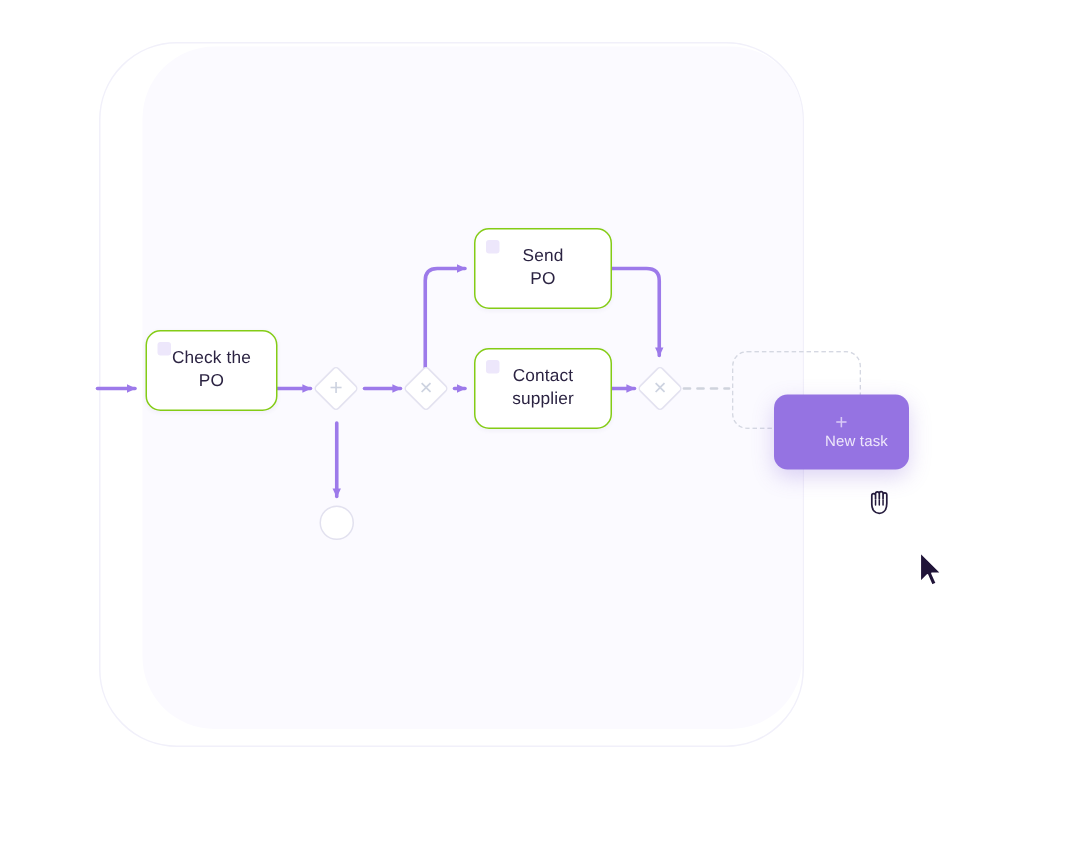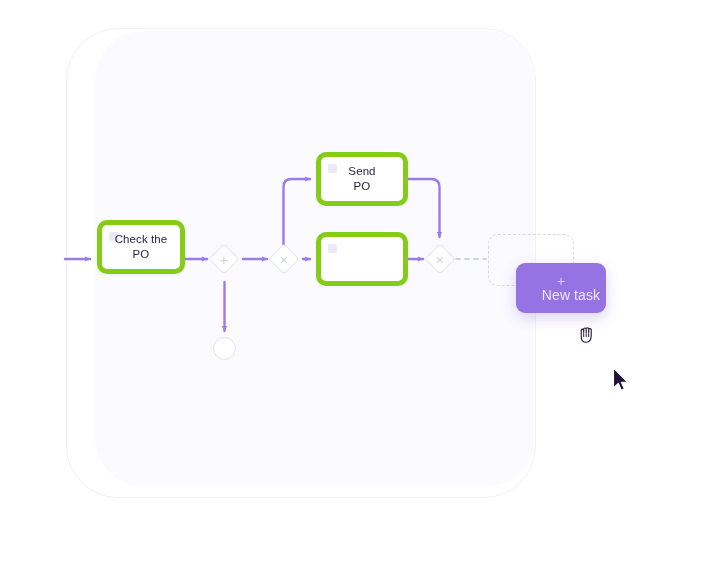--- a/index.html
+++ b/index.html
@@ -43,21 +43,21 @@
     left: 0;
     top: 0;
     width: 713px;
     height: 578px;
   }
 
   
   .task {
     position: absolute;
     background: #ffffff;
-    border: 5px solid #84cc16;
+    border: 1px solid #84cc16;
     border-radius: 10px;
     box-shadow: 0 1px 3px rgba(60,40,120,0.05);
     box-sizing: border-box;
   }
   .task-label {
     position: absolute;
     left: 0;
     right: 0;
     top: 50%;
     transform: translateY(-50%);
@@ -156,21 +156,21 @@
     gap: 2px;
   }
   .new-task .plus {
     color: #d8c9f6;
     font-size: 14px;
     line-height: 12px;
     font-weight: 400;
   }
   .new-task .nt-label {
     color: #eee7fb;
-    font-size: 14px;
+    font-size: 10px;
     line-height: 12px;
     letter-spacing: 0.1px;
     padding-left: 20px;
   }
 
   
   .cursor {
     position: absolute;
   }
   #cursor-grab  { left: 578px; top: 324px; }
@@ -223,20 +223,22 @@
   </div>
 
   <div class="task" id="task-send">
     <span class="task-badge"></span>
     <span class="task-label">Send
 PO</span>
   </div>
 
   <div class="task" id="task-contact">
     <span class="task-badge"></span>
+    <span class="task-label">Contact
+supplier</span>
   </div>
 
   <div class="gateway" id="gw-parallel">
     <span class="glyph">+</span>
   </div>
   <div class="gateway" id="gw-split">
     <span class="glyph">×</span>
   </div>
   <div class="gateway" id="gw-join">
     <span class="glyph">×</span>

